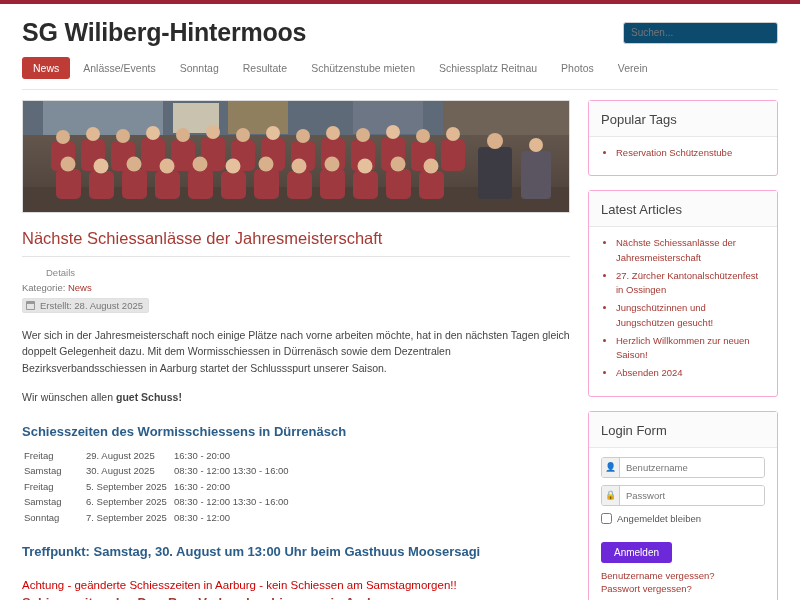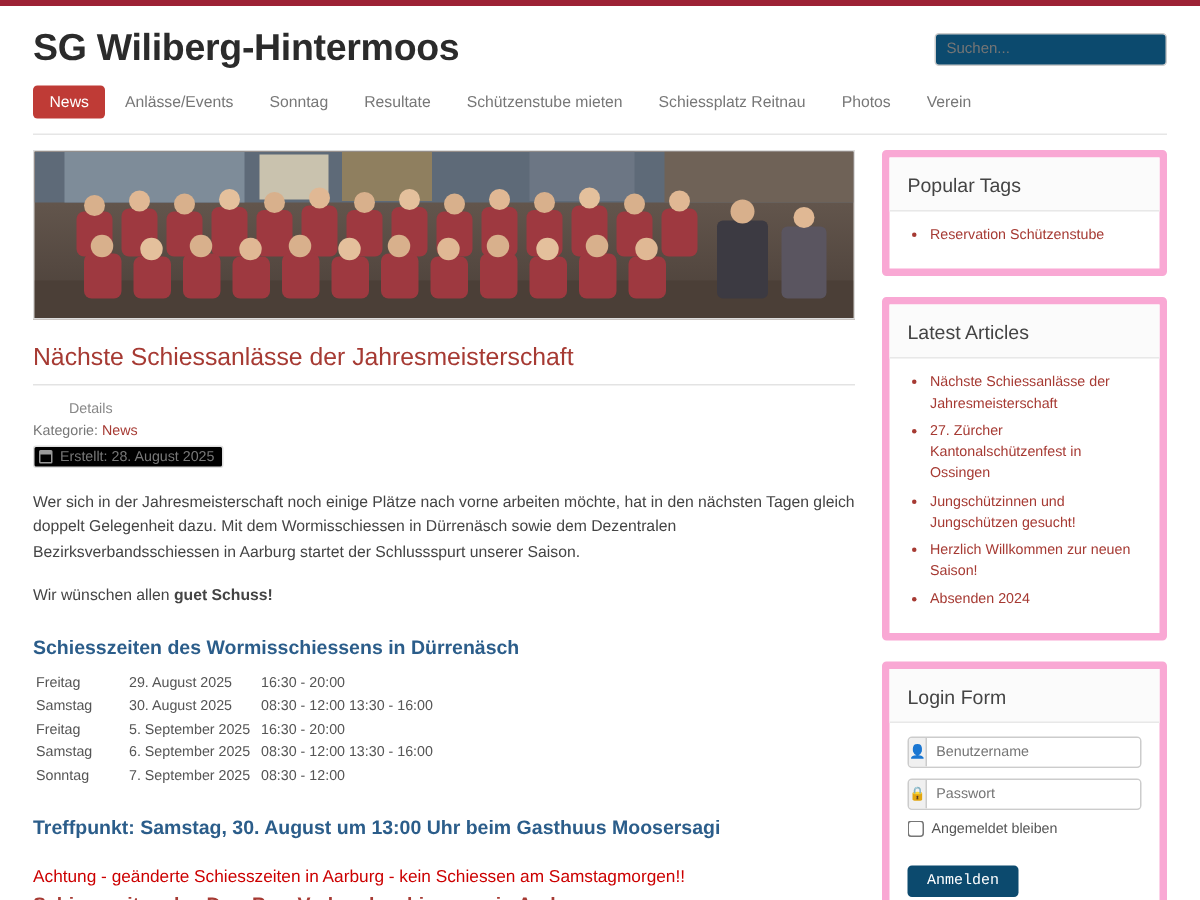--- a/index.html
+++ b/index.html
@@ -105,21 +105,21 @@
   .meta-line a { color: #a63a33; text-decoration: none; }
   .meta-created {
     display: inline-flex;
     align-items: center;
     gap: 5px;
     font-size: 9.5px;
     color: #777777;
     border: 1px solid #e0e0e0;
     border-radius: 2px;
     padding: 1px 5px 1px 3px;
-    background: #000000;
+    background: #e5e5e5;
   }
   .cal-ico {
     width: 9px; height: 9px;
     border: 1px solid #999; border-top-width: 3px;
     border-radius: 1px;
     display: inline-block;
   }
   .para {
     font-size: 10.5px;
     line-height: 1.55;
@@ -145,21 +145,21 @@
     color: #555555;
     line-height: 1.62;
     margin-left: 2px;
   }
   .sched-row { display: flex; }
   .sched-day { width: 62px; }
   .sched-date { width: 88px; }
   .sched-time { width: 120px; }
 
   .panel {
-    border: 5px solid #f9a8d4;
+    border: 1px solid #f9a8d4;
     border-radius: 3px;
     background: #ffffff;
     margin-bottom: 14px;
   }
   .panel-head {
     font-size: 13px;
     color: #444444;
     padding: 11px 12px 9px 12px;
     border-bottom: 1px solid #e8e8e8;
     background: #fbfbfb;
@@ -197,28 +197,28 @@
     padding: 0 6px;
     font-family: "Liberation Sans", sans-serif;
   }
   .remember {
     display: flex; align-items: center; gap: 5px;
     font-size: 9.5px; color: #555555;
     margin: 6px 0 18px 0;
   }
   .remember input { margin: 0; width: 11px; height: 11px; }
   .btn-login {
-    background: #0c4a6e;
+    background: #6d28d9;
     color: #ffffff;
     border: 0;
     border-radius: 3px;
     font-size: 10px;
     padding: 5px 13px;
     cursor: pointer;
-    font-family: Liberation Mono, monospace;
+    font-family: Liberation Sans, sans-serif;
   }
   .link-small {
     display: block;
     font-size: 9.5px;
     color: #a63a33;
     text-decoration: none;
     margin-top: 7px;
   }
 </style>
 </head>

